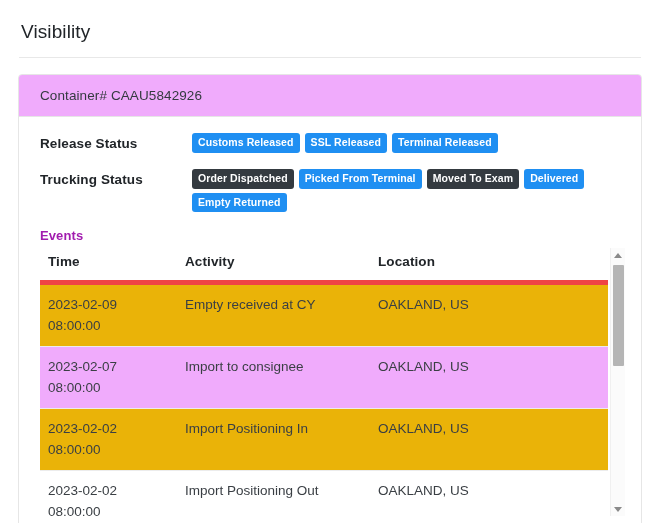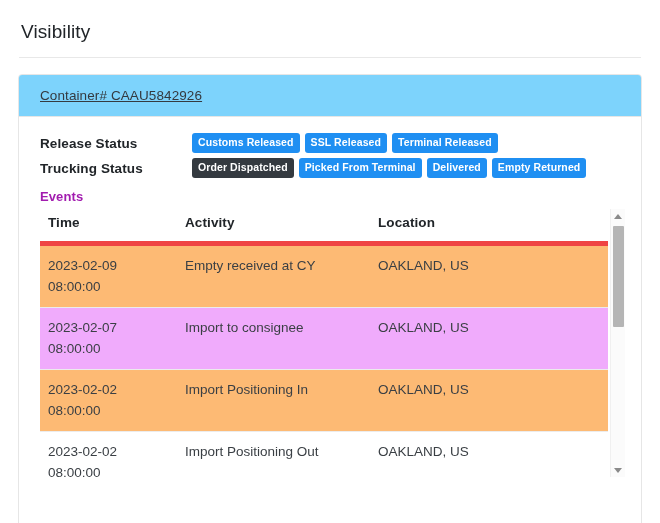--- a/index.html
+++ b/index.html
@@ -54,41 +54,40 @@
     box-sizing: border-box;
     border: 1px solid #e6e6e6;
     border-radius: 4px;
     background: #ffffff;
     overflow: hidden;
   }
 
   .card-header {
     height: 42px;
     box-sizing: border-box;
-    background: #7dd3fc;
+    background: #f0abfc;
     border-bottom: 1px solid #e6e6e6;
     display: flex;
     align-items: center;
     padding-left: 21px;
     font-size: 13.5px;
     color: #343a40;
     letter-spacing: 0.1px;
-    text-decoration: underline;
   }
 
   .card-body {
     position: relative;
     padding: 16px 18px 0 21px;
   }
 
   
   .status-row {
     display: flex;
     align-items: flex-start;
-    margin-bottom: 5px;
+    margin-bottom: 16px;
   }
 
   .status-label {
     width: 152px;
     flex: 0 0 152px;
     font-size: 13.5px;
     font-weight: bold;
     color: #212529;
     line-height: 19px;
     padding-top: 1px;
@@ -157,21 +156,21 @@
     padding: 9px 8px 10px 8px;
     border-bottom: 1px solid #ececec;
     vertical-align: top;
     line-height: 21px;
   }
 
   col.c-time { width: 137px; }
   col.c-activity { width: 193px; }
   col.c-location { width: 238px; }
 
-  tr.shade td { background: #fdba74; }
+  tr.shade td { background: #eab308; }
   tr.shade-strong td { background: #f0abfc; }
   tr.plain td { background: #ffffff; }
 
   td .stack-line { display: block; }
 
   
   .scrollbar {
     position: absolute;
     right: 0;
     top: 0;
@@ -236,20 +235,21 @@
           <span class="badge primary">SSL Released</span>
           <span class="badge primary">Terminal Released</span>
         </div>
       </div>
 
       <div class="status-row">
         <div class="status-label">Trucking Status</div>
         <div class="badge-wrap">
           <span class="badge dark">Order Dispatched</span>
           <span class="badge primary">Picked From Terminal</span>
+          <span class="badge dark">Moved To Exam</span>
           <span class="badge primary">Delivered</span>
           <span class="badge primary">Empty Returned</span>
         </div>
       </div>
 
       <div class="events-title">Events</div>
 
       <div class="table-viewport">
         <table class="events">
           <colgroup>

